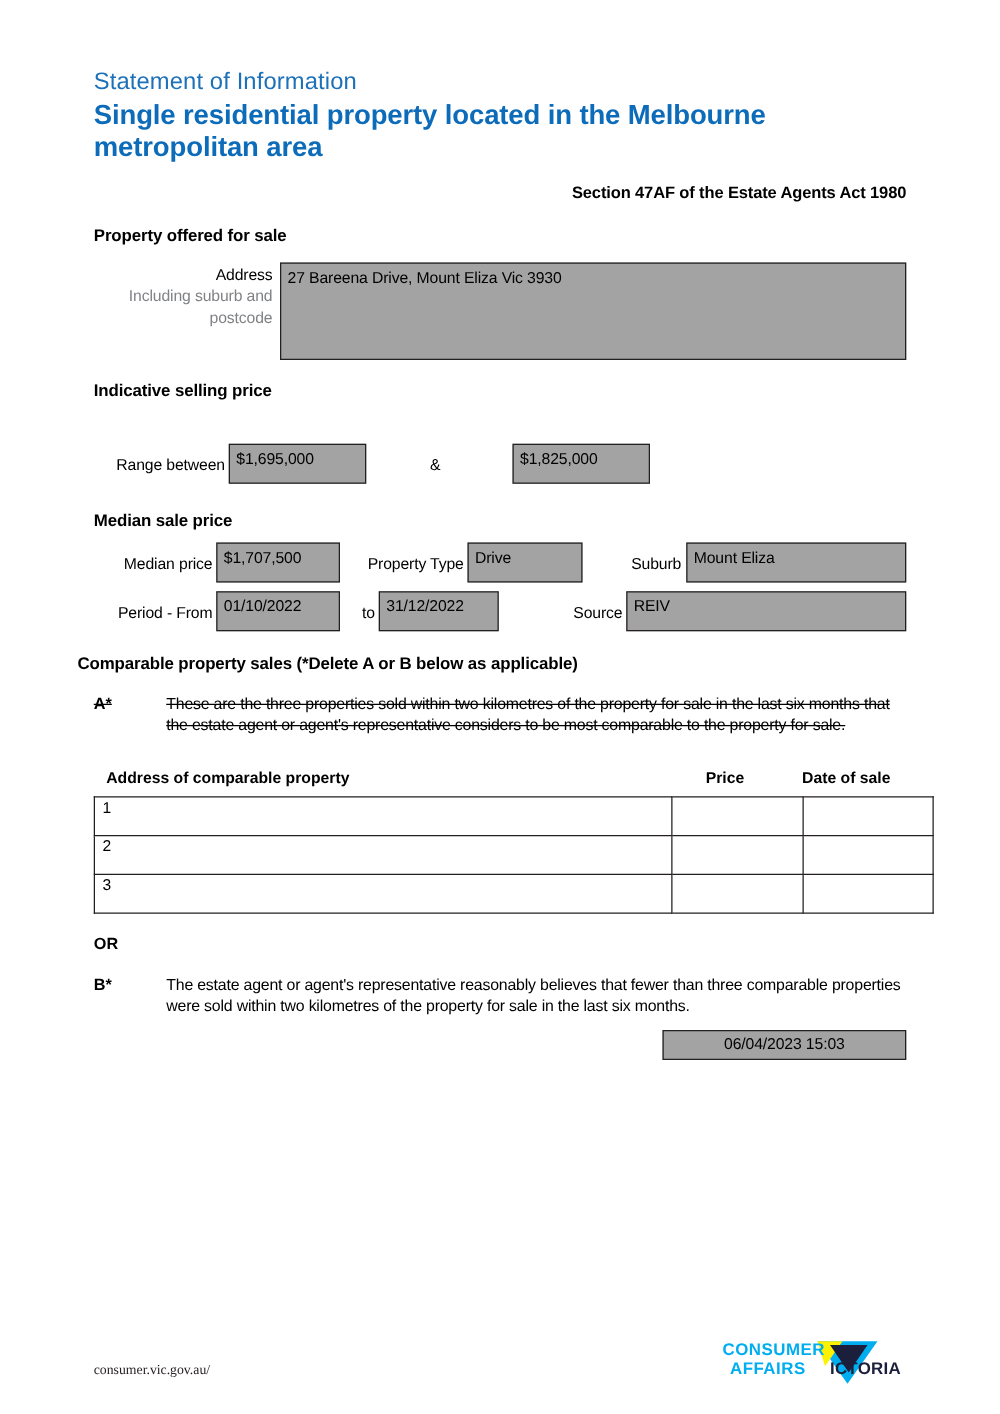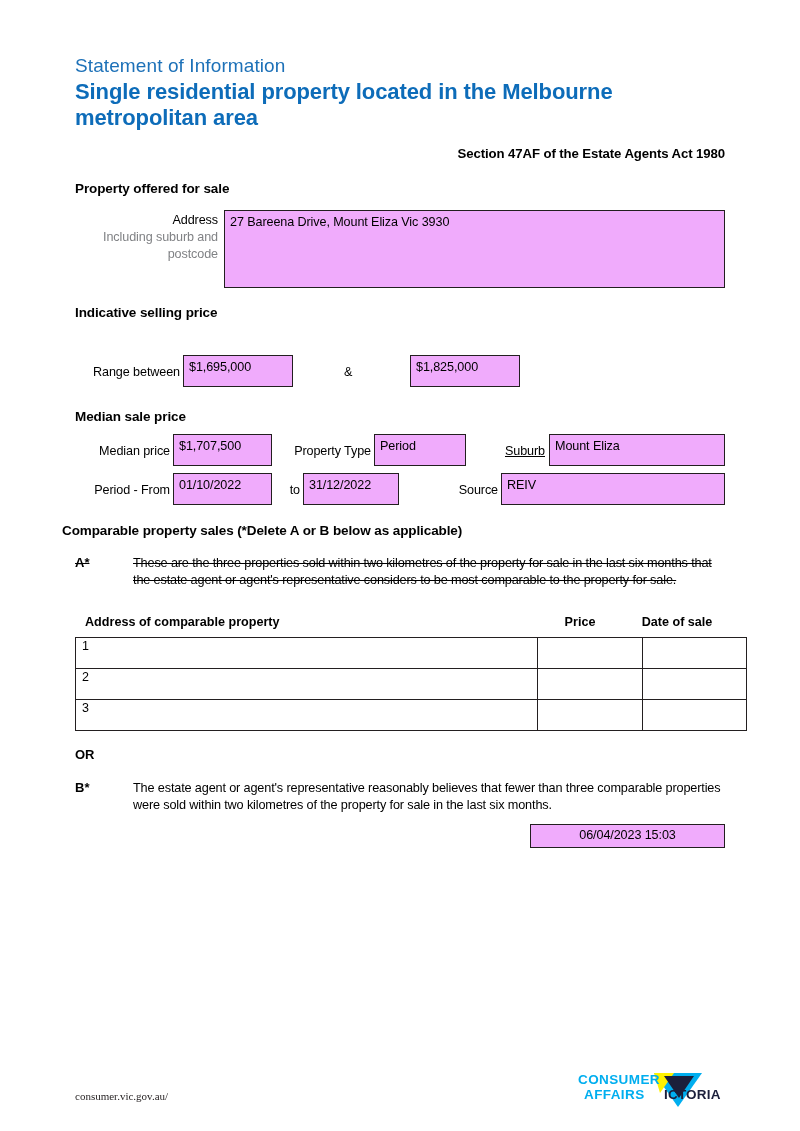--- a/index.html
+++ b/index.html
@@ -65,21 +65,21 @@
     font-weight: bold;
     color: #000;
     letter-spacing: -0.1px;
     white-space: nowrap;
   }
 
   
   .fbox {
     position: absolute;
     border: 1.5px solid #231f20;
-    background: #f0abfc;
+    background: #a3a3a3;
     box-sizing: border-box;
   }
   .fbox .val {
     position: absolute;
     left: 5px;
     top: 4px;
     font-size: 12.6px;
     color: #000;
     white-space: nowrap;
     letter-spacing: -0.1px;
@@ -117,21 +117,21 @@
   #range-label { left: 80px; top: 365px; width: 100px; text-align: right; }
   #range-low-box { left: 183px; top: 355px; width: 110px; height: 32px; }
   #range-amp { left: 344px; top: 365px; }
   #range-high-box { left: 410px; top: 355px; width: 110px; height: 32px; }
 
   
   #median-price-label { left: 83px; top: 444px; width: 87px; text-align: right; }
   #median-price-box { left: 173px; top: 434px; width: 99px; height: 32px; }
   #property-type-label { left: 281px; top: 444px; width: 90px; text-align: right; }
   #property-type-box { left: 374px; top: 434px; width: 92px; height: 32px; }
-  #suburb-label { left: 497px; top: 444px; width: 48px; text-align: right; text-decoration: underline; }
+  #suburb-label { left: 497px; top: 444px; width: 48px; text-align: right; }
   #suburb-box { left: 549px; top: 434px; width: 176px; height: 32px; }
 
   #period-from-label { left: 82px; top: 483px; width: 88px; text-align: right; }
   #period-from-box { left: 173px; top: 473px; width: 99px; height: 32px; }
   #period-to-label { left: 280px; top: 483px; width: 20px; text-align: right; }
   #period-to-box { left: 303px; top: 473px; width: 96px; height: 32px; }
   #source-label { left: 440px; top: 483px; width: 58px; text-align: right; }
   #source-box { left: 501px; top: 473px; width: 224px; height: 32px; }
 
   
@@ -273,21 +273,21 @@
 
   <div class="sec-head" style="left:75px; top:409px;">Median sale price</div>
 
   <div class="flabel" id="median-price-label">Median price</div>
   <div class="fbox" id="median-price-box">
     <span class="val">$1,707,500</span>
   </div>
 
   <div class="flabel" id="property-type-label">Property Type</div>
   <div class="fbox" id="property-type-box">
-    <span class="val">Period</span>
+    <span class="val">Drive</span>
   </div>
 
   <div class="flabel" id="suburb-label">Suburb</div>
   <div class="fbox" id="suburb-box">
     <span class="val">Mount Eliza</span>
   </div>
 
   <div class="flabel" id="period-from-label">Period - From</div>
   <div class="fbox" id="period-from-box">
     <span class="val">01/10/2022</span>

